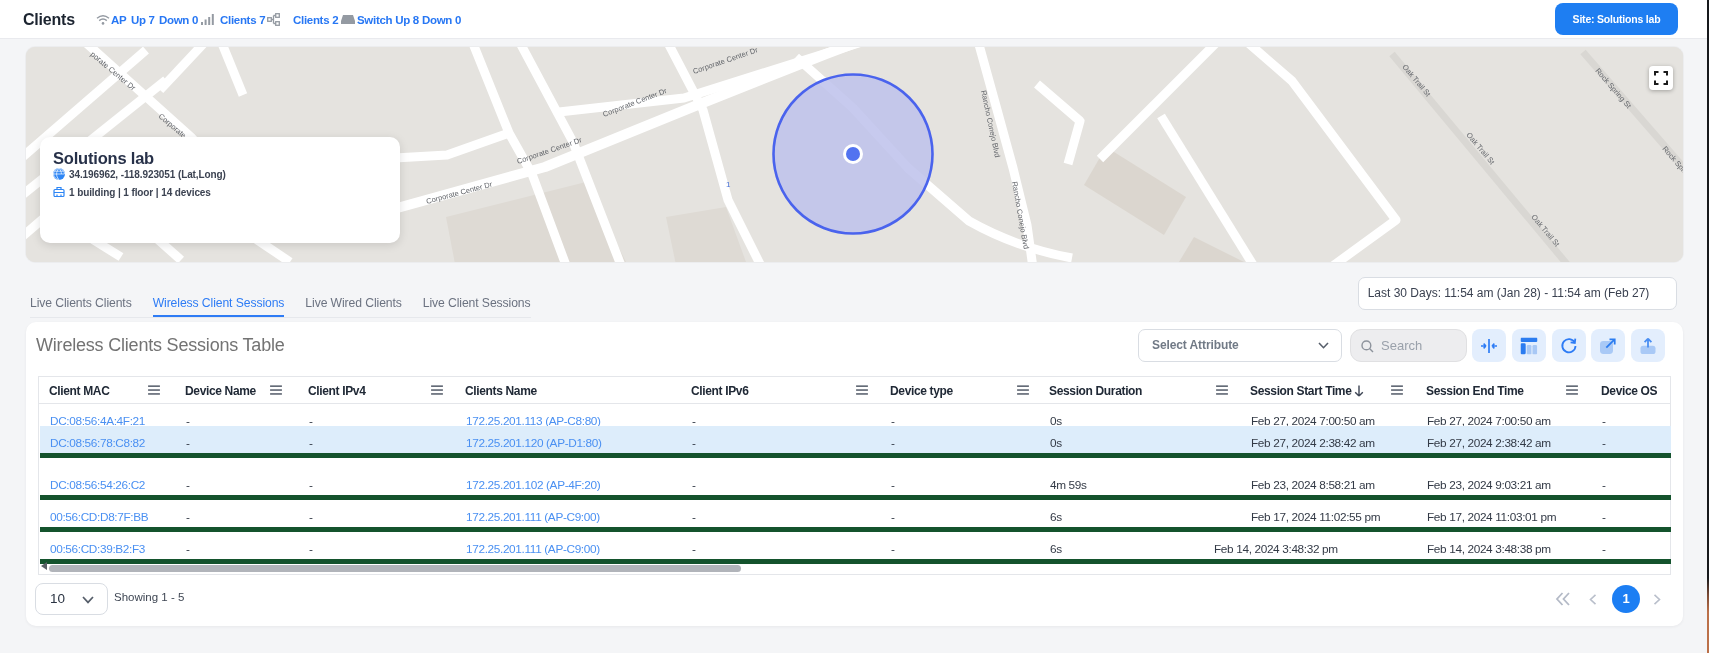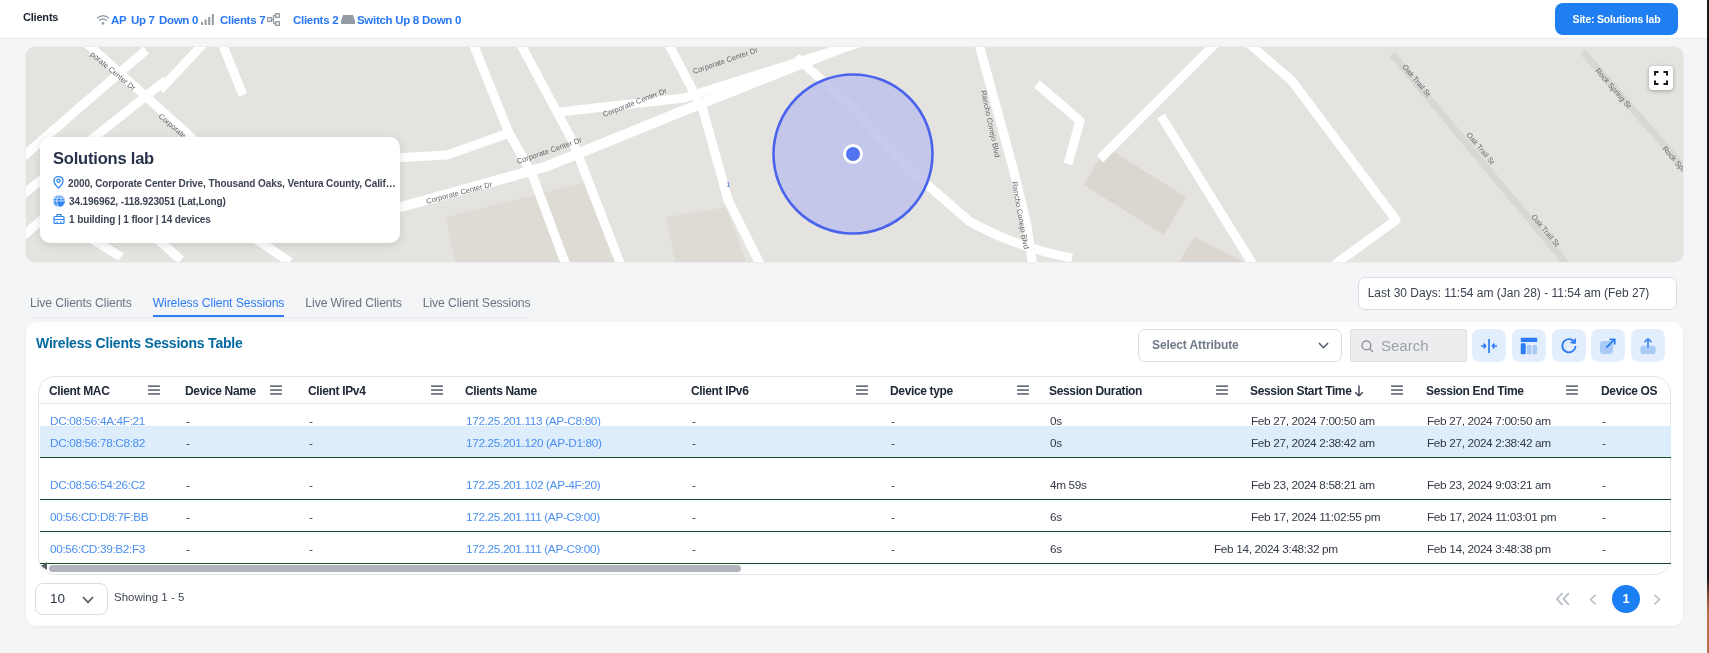--- a/index.html
+++ b/index.html
@@ -1,52 +1,52 @@
 <!DOCTYPE html>
 <html><head>
 <meta charset="utf-8">
 <style>
 *{margin:0;padding:0;box-sizing:border-box}
 html,body{width:1709px;height:653px;font-family:"Liberation Sans",sans-serif;background:#f4f5f7;overflow:hidden}
 body{position:relative}
 
 .topbar{position:absolute;left:0;top:0;width:1709px;height:39px;background:#fff;border-bottom:1px solid #e9eaee}
-.topbar h1{position:absolute;left:23px;top:11px;font-size:11px;font-weight:700;color:#1c2430;letter-spacing:-.2px}
+.topbar h1{position:absolute;left:23px;top:11px;font-size:16px;font-weight:700;color:#1c2430;letter-spacing:-.2px}
 .stats{position:absolute;left:96px;top:0;height:39px;font-size:11.5px;font-weight:700;color:#2777f4;white-space:nowrap;letter-spacing:-.3px}
 .stats span{position:absolute;top:14px}
 .stats svg{position:absolute}
 .sitebtn{position:absolute;left:1555px;top:3px;width:123px;height:32px;background:#1e7ef2;border-radius:8px;color:#fff;font-size:10.5px;font-weight:700;text-align:center;line-height:32px;letter-spacing:-.2px}
 
 .mapcard{position:absolute;left:26px;top:47px;width:1657px;height:215px;border-radius:9px;overflow:hidden;background:#e5e3df;box-shadow:0 0 0 1px rgba(0,0,0,0.03)}
 .infocard{position:absolute;left:14px;top:90px;width:360px;height:106px;background:#fff;border-radius:10px;box-shadow:0 2px 10px rgba(0,0,0,.13);padding:12px 13px}
-.infocard h2{font-size:16.5px;font-weight:700;color:#273149;margin-bottom:8px;letter-spacing:-.2px}
+.infocard h2{font-size:16.5px;font-weight:700;color:#273149;letter-spacing:-.2px}
 .iline{font-size:10px;color:#3c4352;margin-bottom:5px;white-space:nowrap;font-weight:700;letter-spacing:-.1px;line-height:12px}
 .iline svg{vertical-align:-2px;margin-right:4px}
 .fsbtn{position:absolute;right:10px;top:19px;width:24px;height:24px;background:#fff;border-radius:4px;box-shadow:0 1px 4px rgba(0,0,0,.3)}
 
 .tabs{position:absolute;left:30px;top:293px;border-bottom:1px solid #e6e8ec;white-space:nowrap}
 .tab{display:inline-block;font-size:12.2px;color:#6b7280;margin-right:21px;padding-bottom:5px;letter-spacing:-.1px}
 .tab.active{color:#2e7cf5;border-bottom:2px solid #2e7cf5}
 .datebox{position:absolute;left:1358px;top:277px;width:319px;height:33px;background:#fff;border:1px solid #d9dde3;border-radius:7px;font-size:12px;color:#3a4150;line-height:31px;text-align:center;padding-right:18px}
 
 .card{position:absolute;left:26px;top:322px;width:1657px;height:304px;background:#fff;border-radius:10px;box-shadow:0 1px 3px rgba(27,35,48,.06)}
-.cardtitle{position:absolute;left:36px;top:335px;font-size:14px;font-weight:700;color:#0369a1;letter-spacing:-.2px}
+.cardtitle{position:absolute;left:36px;top:335px;font-size:18px;font-weight:400;color:#737373;letter-spacing:-.2px}
 .selattr{position:absolute;left:1138px;top:329px;width:204px;height:33px;border:1px solid #d9dde3;border-radius:7px;background:#fff;font-size:12px;font-weight:700;color:#717a86;line-height:31px;padding-left:13px;letter-spacing:-.1px}
 .selattr svg{position:absolute;right:12px;top:12px}
-.searchbox{position:absolute;left:1350px;top:329px;width:117px;height:33px;background:#ededef;border:1px solid #e0e0e2;border-radius:2px;font-size:15px;color:#9aa1ab;line-height:31px;padding-left:30px}
+.searchbox{position:absolute;left:1350px;top:329px;width:117px;height:33px;background:#ededef;border:1px solid #e0e0e2;border-radius:11px;font-size:13px;color:#9aa1ab;line-height:31px;padding-left:30px}
 .icobtn{position:absolute;top:329px;width:34px;height:33px;background:#e3eefd;border-radius:8px}
 .icobtn svg{position:absolute;left:50%;top:50%;transform:translate(-50%,-50%)}
 
-.tbl{position:absolute;left:38px;top:376px;width:1633px;height:199px;border:1px solid #e4e6ea;border-radius:17px}
+.tbl{position:absolute;left:38px;top:376px;width:1633px;height:199px;border:1px solid #e4e6ea;border-radius:0}
 .thead{position:absolute;left:0;top:0;width:100%;height:27px;border-bottom:1px solid #e4e6ea}
 .th{position:absolute;top:7px;font-size:12px;font-weight:700;color:#202936;white-space:nowrap;letter-spacing:-.35px}
 .hicon{position:absolute;top:8px;color:#3d4554}
 .row{position:absolute;left:1px;width:1631px;height:32px}
 .row.alt{background:#ddedfb}
-.rb{border-bottom:1px solid #14532d}
+.rb{border-bottom:5px solid #14532d}
 .cell{position:absolute;top:10px;font-size:11.8px;color:#333a46;white-space:nowrap;letter-spacing:-.35px}
 .link{color:#4a90f2}
 
 .hscroll{position:absolute;left:2px;bottom:2px;width:1629px;height:12px}
 .hthumb{position:absolute;left:8px;top:5px;width:692px;height:7px;background:#b1b4ba;border-radius:4px}
 
 .pagesel{position:absolute;left:35px;top:583px;width:73px;height:32px;border:1px solid #d9dde3;border-radius:8px;background:#fff;font-size:13.5px;color:#2a3342;line-height:30px;padding-left:14px}
 .showing{position:absolute;left:114px;top:591px;font-size:11.5px;color:#3f4754}
 .pgico{position:absolute;top:590px;font-size:16px;color:#b9bfcb}
 .pgone{position:absolute;left:1612px;top:585px;width:28px;height:28px;border-radius:50%;background:#1c7ef3;color:#fff;font-size:13px;font-weight:700;text-align:center;line-height:28px}
@@ -144,24 +144,20 @@
       <text x="1636" y="102" transform="rotate(49 1636 102)">Rock Spring St</text>
       <text x="700" y="140" fill="#4a72d8" font-size="8">1</text>
     </g>
 
     <circle cx="827" cy="107" r="79.5" fill="#bfc3ec" fill-opacity="0.88" stroke="#4a63ed" stroke-width="2.6"></circle>
     <circle cx="827" cy="107" r="10" fill="#ffffff"></circle>
     <circle cx="827" cy="107" r="7" fill="#5273f0"></circle>
   </svg>
   <div class="infocard">
     <h2>Solutions lab</h2>
-    <div class="iline"><svg width="11" height="13" viewBox="0 0 11 13" fill="none" stroke="#2e86f5" stroke-width="1.3">
-          <path d="M5.5 12 C5.5 12 10 7.8 10 4.7 C10 2.2 8 0.7 5.5 0.7 C3 0.7 1 2.2 1 4.7 C1 7.8 5.5 12 5.5 12 Z"></path>
-          <circle cx="5.5" cy="4.7" r="1.6"></circle>
-        </svg>2000, Corporate Center Drive, Thousand Oaks, Ventura County, Calif…</div>
     <div class="iline"><svg width="12" height="12" viewBox="0 0 12 12">
           <circle cx="6" cy="6" r="6" fill="#2e86f5"></circle>
           <path d="M6 .5 C3 .5 .5 3 .5 6 C.5 9 3 11.5 6 11.5 M6 .5 C9 .5 11.5 3 11.5 6 M6 .5 C4.3 2 3.6 4 3.6 6 C3.6 8 4.3 10 6 11.5 M6 .5 C7.7 2 8.4 4 8.4 6 M.5 6 H11.5 M1.4 3.2 H10.6" stroke="#fff" stroke-width=".7" fill="none"></path>
         </svg>34.196962, -118.923051 (Lat,Long)</div>
     <div class="iline"><svg width="12" height="12" viewBox="0 0 12 12" fill="none" stroke="#2e86f5" stroke-width="1.2">
           <rect x="1" y="3.5" width="10" height="7" rx="1"></rect>
           <path d="M4 3.5 V1.5 H8 V3.5 M1 6.5 H11 M4 10.5 V8.5 M8 10.5 V8.5"></path>
         </svg>1 building | 1 floor | 14 devices</div>
   </div>
   <div class="fsbtn">

